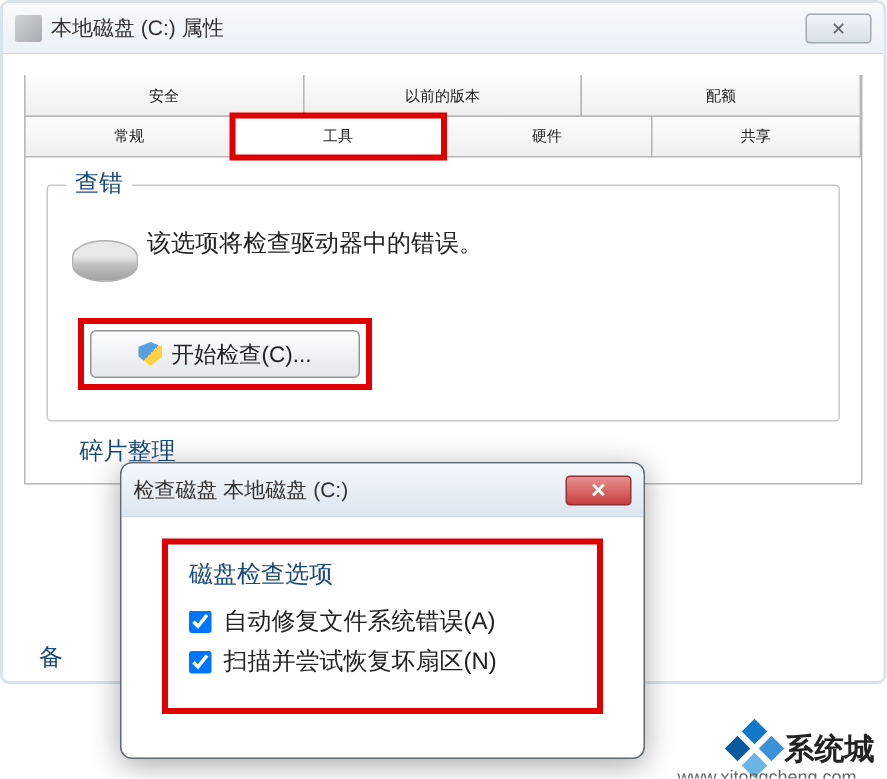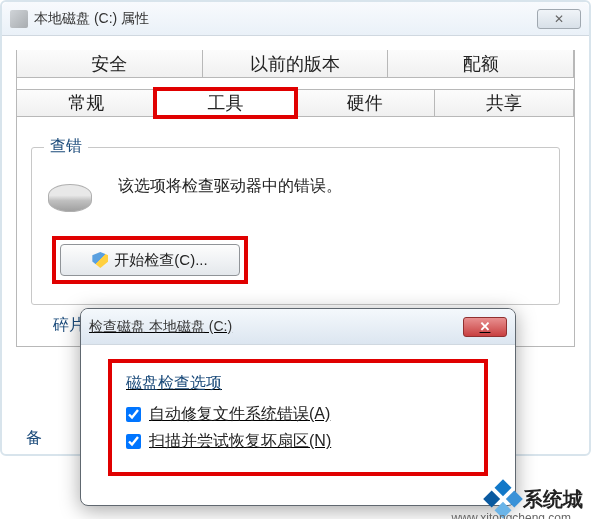--- a/index.html
+++ b/index.html
@@ -45,22 +45,22 @@
       background: #fff;
     }
     .tab-rows { display: flex; flex-direction: column; }
     .tab-row { display: flex; }
     .tab {
       flex: 1;
       height: 28px;
       border: 1px solid #b8b8b8;
       background: linear-gradient(to bottom, #fcfcfc, #f0f0f0);
       display: flex; align-items: center; justify-content: center;
-      font-size: 18px; color: #222;
-      margin: -1px 0 12px -1px;
+      font-size: 10px; color: #222;
+      margin: -1px 0 0 -1px;
     }
     .tab.active {
       background: #fff;
       border-bottom: 1px solid #fff;
       position: relative; z-index: 2;
     }
     .tab-row:first-child .tab { border-top: none; }
     .highlight-red {
       outline: 4px solid #e00000;
       outline-offset: -2px;
@@ -80,21 +80,21 @@
     }
     .group-label {
       position: absolute;
       top: -12px; left: 12px;
       background: #fff;
       padding: 0 6px;
       font-size: 16px;
       color: #1a4a7a;
     }
     .desc-row {
-      display: flex; align-items: flex-start; gap: 26px;
+      display: flex; align-items: flex-start; gap: 6px;
       margin-bottom: 20px;
     }
     .disc-icon {
       width: 44px; height: 28px;
       margin-top: 8px;
       background: linear-gradient(to bottom, #e8e8e8 40%, #c0c0c0 60%, #a0a0a0);
       border-radius: 50% / 40%;
       border: 1px solid #b0b0b0;
     }
     .desc-text { font-size: 16px; color: #222; padding-top: 0; }
@@ -129,27 +129,26 @@
         linear-gradient(135deg, #5aa0e0 0 50%, #ffd040 0 100%);
       clip-path: polygon(50% 0, 100% 20%, 100% 60%, 50% 100%, 0 60%, 0 20%);
     }
     .frag-label {
       font-size: 16px; color: #1a4a7a;
       margin: 10px 0 0 22px;
     }
     .dialog {
       position: absolute;
       left: 80px; top: 308px;
-      width: 436px; height: 198px;
+      width: 350px; height: 198px;
       border: 1px solid #606870;
       border-radius: 8px;
       background: #fff;
       box-shadow: 0 4px 20px rgba(0,0,0,0.35);
       overflow: hidden;
-      text-decoration: underline;
     }
     .dialog .titlebar {
       background: linear-gradient(to bottom, #f4f8fc, #dce6f0);
       height: 36px;
     }
     .dialog-close {
       width: 44px; height: 20px;
       background: linear-gradient(to bottom, #e89090, #c84040);
       border: 1px solid #903030;
       border-radius: 3px;

